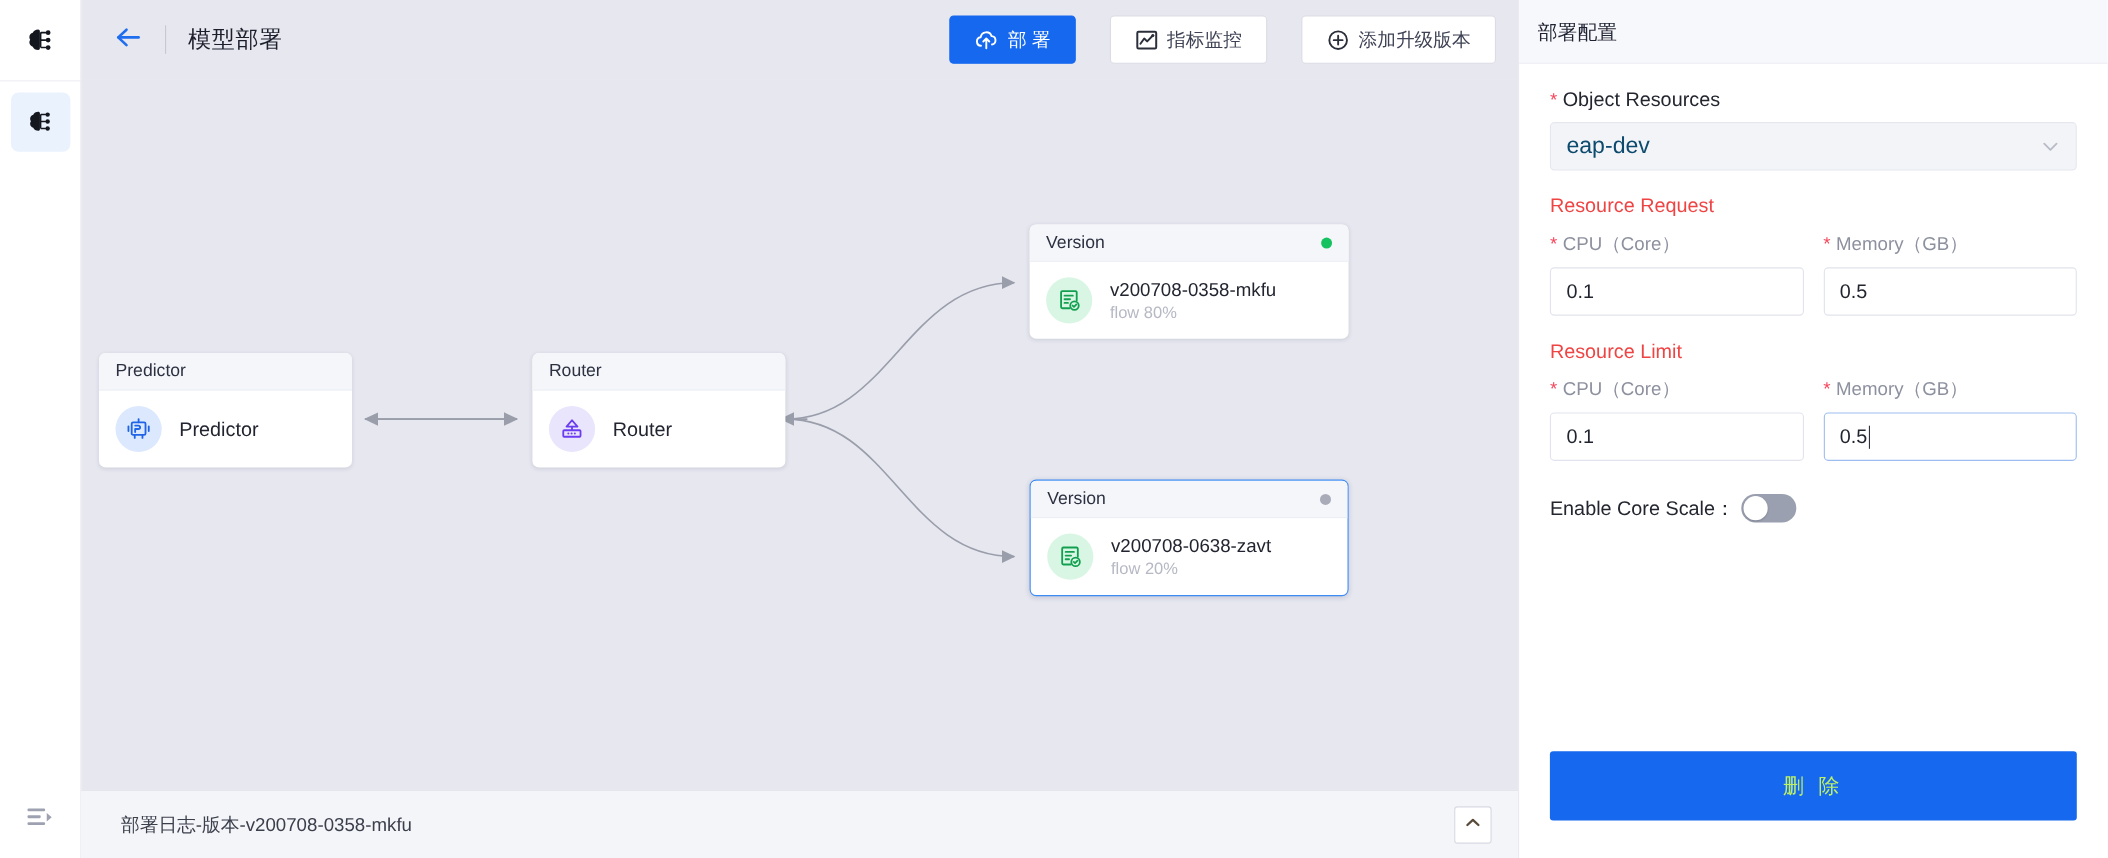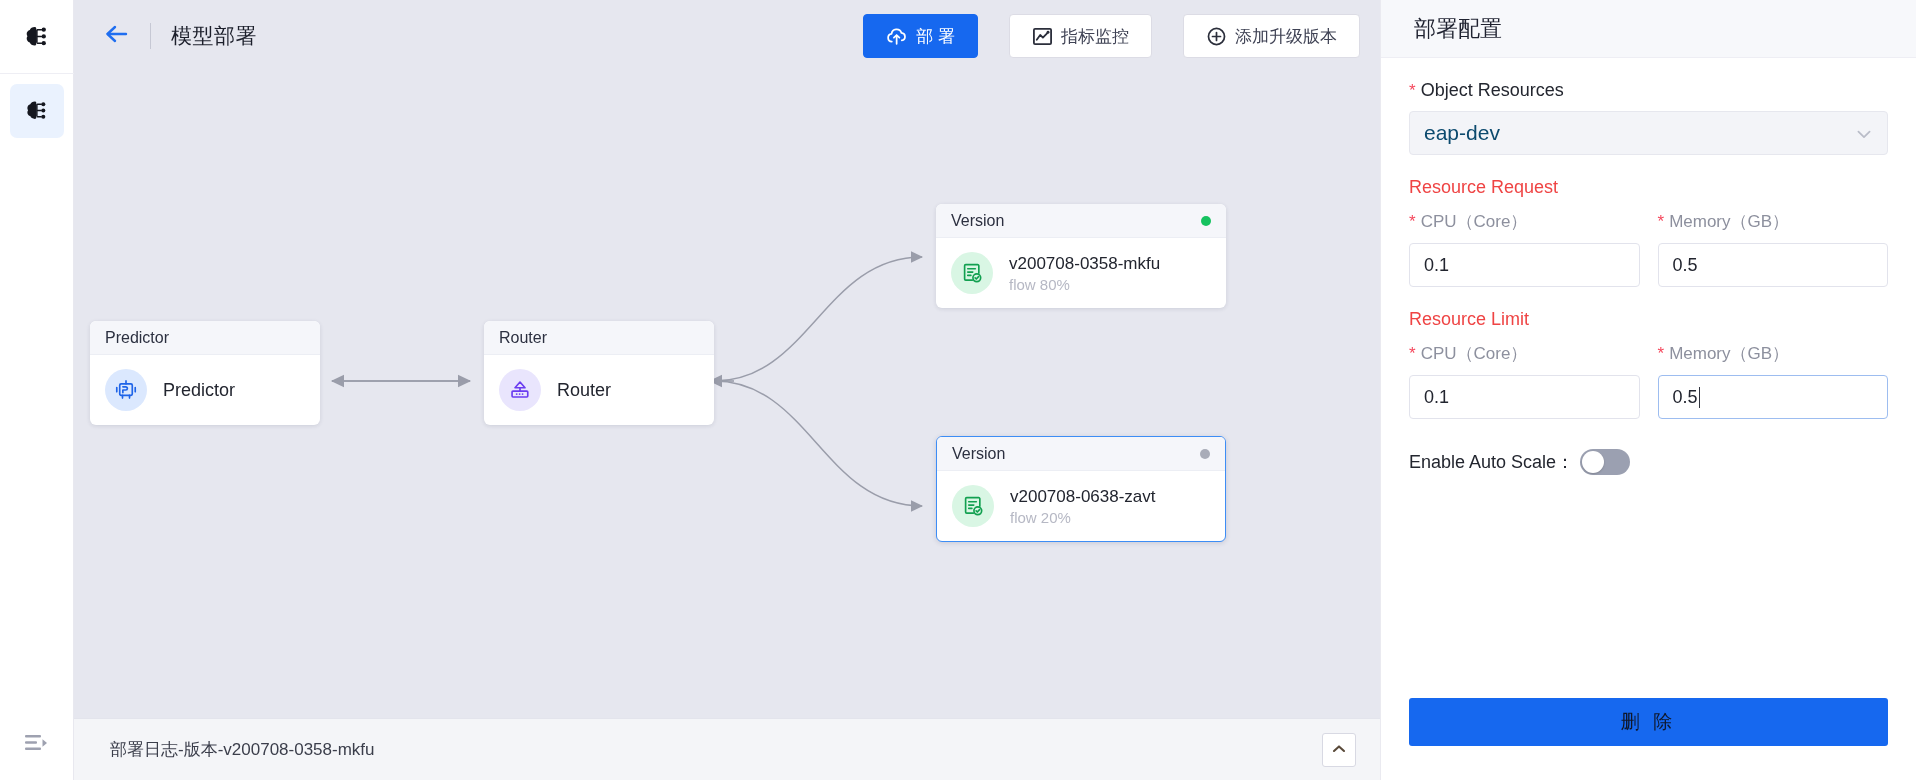--- a/index.html
+++ b/index.html
@@ -110,22 +110,22 @@
 
   
   .panel {
     width: 536px; flex: 0 0 536px; height: 780px;
     background: #fff; border-left: 1px solid #eaeaf0;
     display: flex; flex-direction: column; position: relative;
   }
   .panel-head {
     height: 58px; flex: 0 0 58px; background: #f7f8fb;
     border-bottom: 1px solid #eeeef4;
-    display: flex; align-items: center; padding: 0 33px;
-    font-size: 22px; color: #1f2230;
+    display: flex; align-items: center; padding: 0 17px;
+    font-size: 18px; color: #1f2230;
   }
   .panel-body { padding: 22px 28px 0 28px; flex: 1 1 auto; }
   .req { color: #f5475c; margin-right: 5px; font-size: 17px; line-height: 1; }
   .field-label { font-size: 18px; color: #23262f; margin-bottom: 10px; display: flex; align-items: baseline; }
   .field-label.muted { color: #8d909e; font-size: 17px; }
   .section-label { font-size: 18px; color: #ef4444; margin: 22px 0 12px 0; }
   .select-box {
     height: 44px; background: #f3f4f8; border: 1px solid #e6e7ee; border-radius: 4px;
     display: flex; align-items: center; padding: 0 14px;
     font-size: 21px; color: #0c4a6e; cursor: pointer;
@@ -145,21 +145,21 @@
   .switch {
     width: 50px; height: 26px; border-radius: 13px; background: #9ba0b1;
     position: relative; cursor: pointer; margin-left: 6px;
   }
   .switch .knob {
     position: absolute; top: 2px; left: 2px; width: 22px; height: 22px;
     background: #fff; border-radius: 50%; box-shadow: 0 1px 2px rgba(0,0,0,.18);
   }
   .panel-foot { padding: 0 28px 34px 28px; }
   .btn-delete {
-    width: 100%; height: 48px; background: #1668ef; color: #0f172a;
+    width: 100%; height: 63px; background: #1668ef; color: #bef264;
     border: none; border-radius: 3px; font-size: 19px; letter-spacing: 4px;
     cursor: pointer; font-family: inherit;
     display: flex; align-items: center; justify-content: center;
   }
 </style>
 </head>
 <body>
 
 <div id="app">
 
@@ -446,21 +446,21 @@
             <span>Memory（GB）</span>
           </div>
           <div class="input focused">
             <span>0.5</span>
               <span class="caret"></span>
           </div>
         </div>
       </div>
 
       <div class="switch-row">
-        <span class="switch-label">Enable Auto Scale：</span>
+        <span class="switch-label">Enable Core Scale：</span>
         <div class="switch">
           <div class="knob"></div>
         </div>
       </div>
     </div>
 
     <div class="panel-foot">
       <button class="btn-delete">删 除</button>
     </div>
   </div>

